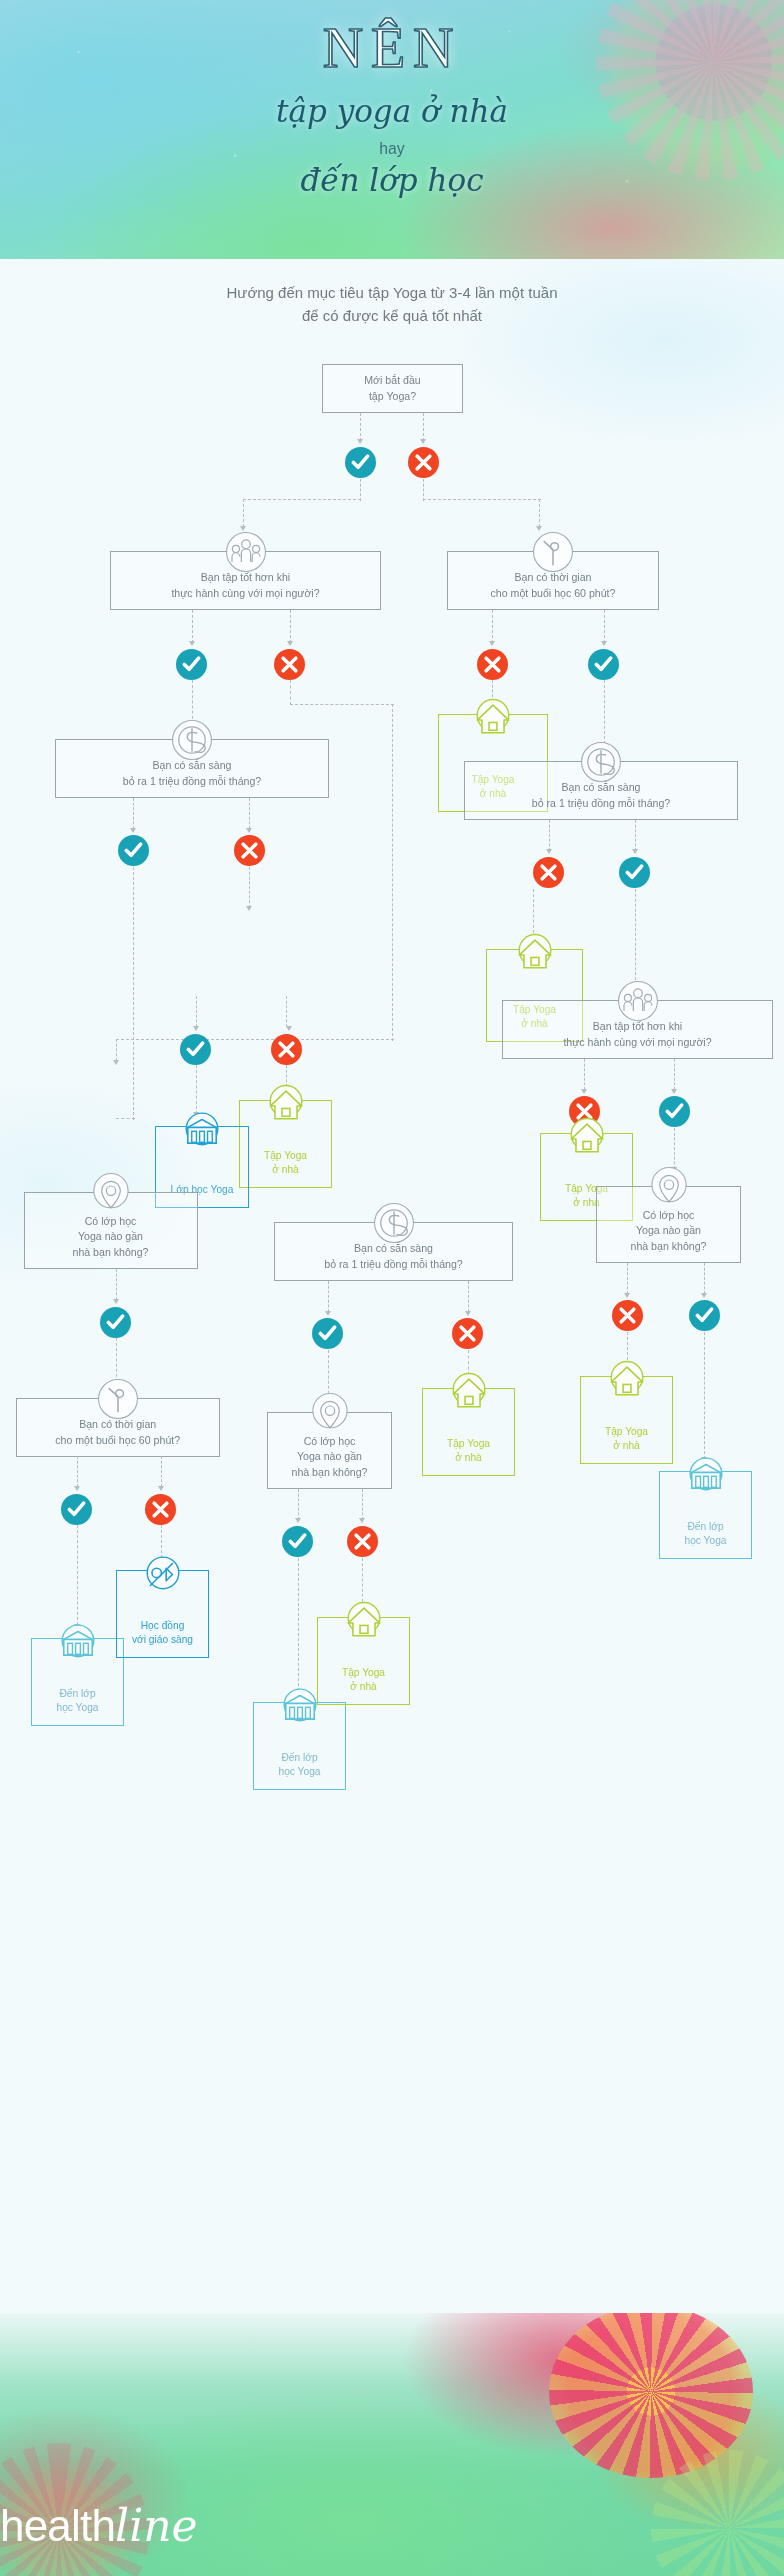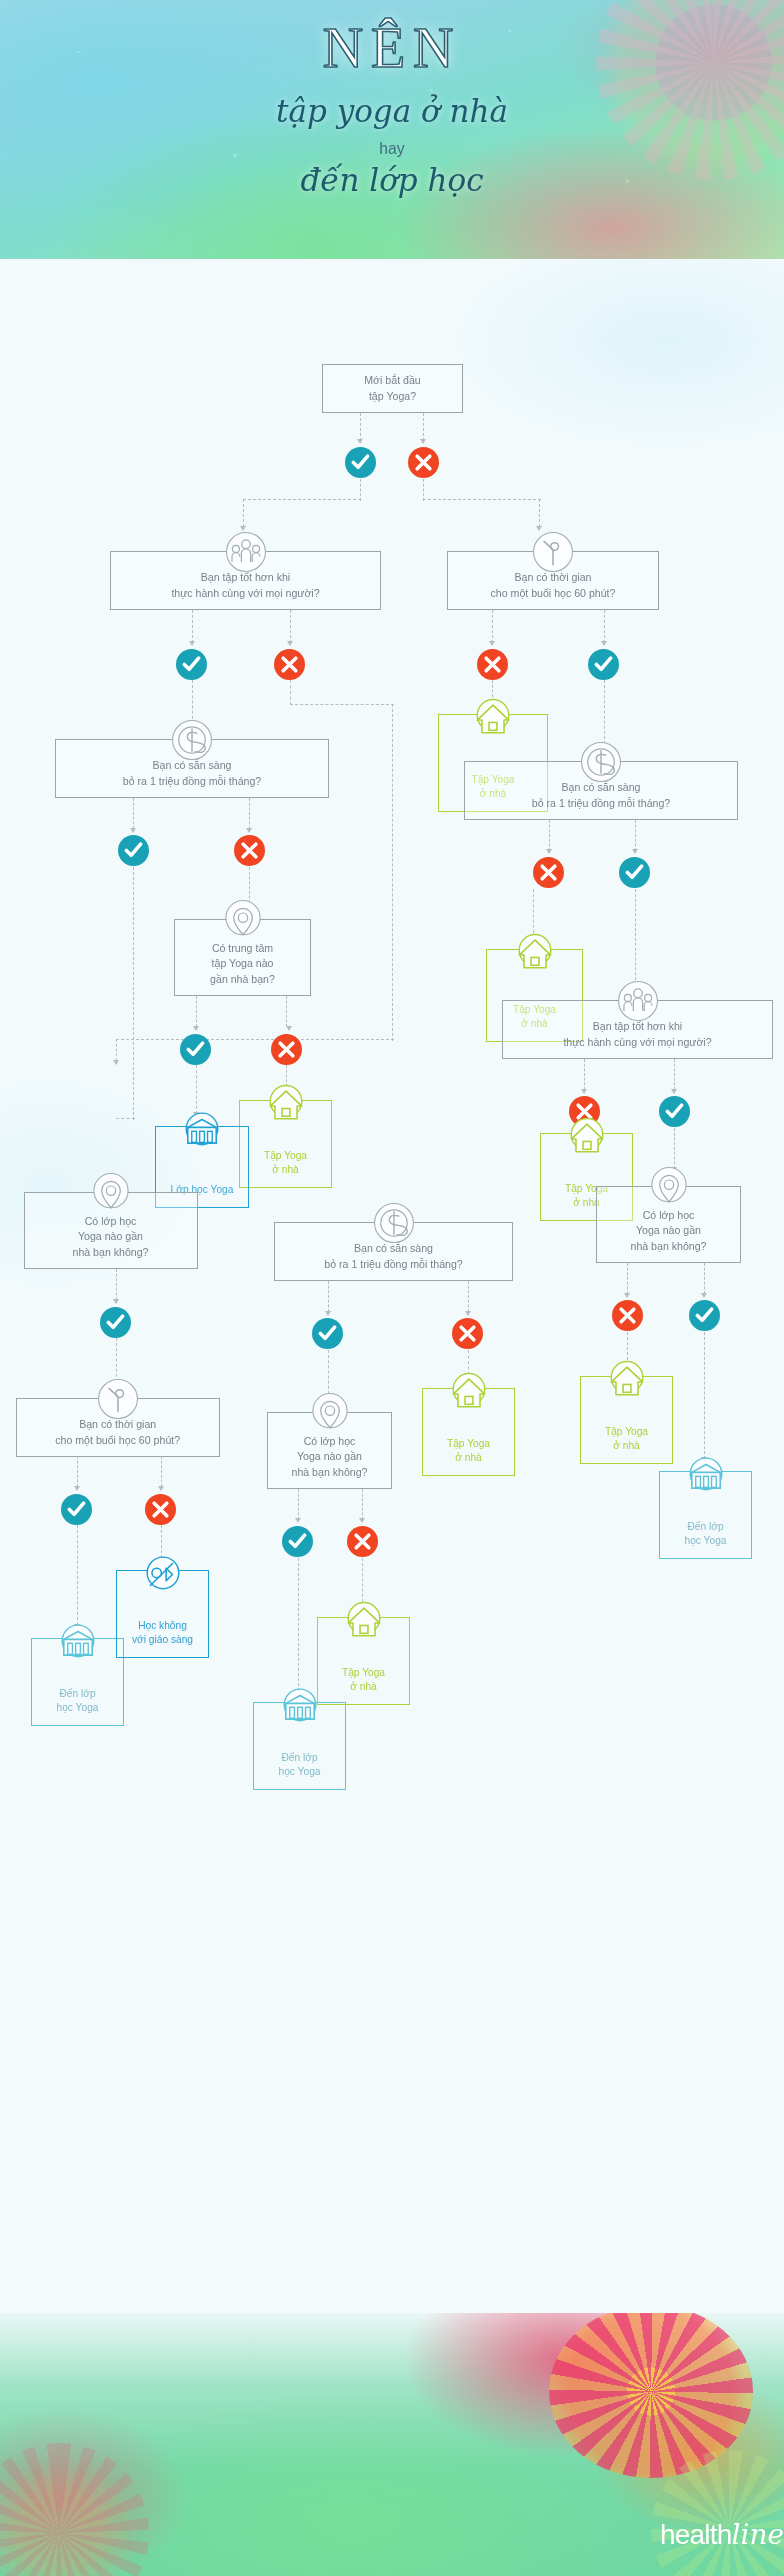--- a/index.html
+++ b/index.html
@@ -147,41 +147,45 @@
     background:
       repeating-conic-gradient(from 0deg, rgba(230,90,120,.5) 0deg 8deg, rgba(255,255,255,0) 8deg 16deg),
       radial-gradient(circle, rgba(255,160,90,.5) 0 30%, transparent 60%);
   }
   .mandala3 {
     position:absolute; right:-23.5px; bottom:-31px; width:157px; height:157px;
     border-radius:50%; opacity:.4;
     background: repeating-conic-gradient(from 0deg, rgba(190,235,130,.7) 0deg 10deg, rgba(255,255,255,0) 10deg 20deg);
   }
   .logo {
-    position:absolute; left:0; right:0; bottom:25px; text-align:right;
-    font-size:28px; color:#ffffff; font-family:"DejaVu Serif", serif;
+    position:absolute; left:0; right:0; bottom:25px; text-align:left;
+    font-size:44px; color:#ffffff; font-family:"DejaVu Serif", serif;
   }
   .logo .lt { font-family:"Liberation Sans", sans-serif; font-weight:300; letter-spacing:-0.8px; }
   .logo .sc { font-style:italic; }
 </style>
 </head>
 <body>
 
 <div class="page">
 
   <div class="header">
     <div class="mandala"></div>
     <div class="title-main">NÊN</div>
     <div class="title-sub1">tập yoga ở nhà</div>
     <div class="title-hay">hay</div>
     <div class="title-sub2">đến lớp học</div>
   </div>
 
   <div class="body-area">
 
+    <div class="subtitle">
+      <div>Hướng đến mục tiêu tập Yoga từ 3-4 lần một tuần</div>
+      <div>để có được kể quả tốt nhất</div>
+    </div>
 
     <svg width="0" height="0" style="position:absolute" aria-hidden="true">
       <defs>
         <g id="ic-people">
           <circle cx="27" cy="27" r="25" fill="#fbfdfe" stroke="#a3adb4" stroke-width="1.4"></circle>
           <circle cx="27" cy="17" r="5.5" fill="none" stroke="#a3adb4" stroke-width="1.6"></circle>
           <path d="M21 40 V29 a6 6 0 0 1 12 0 V40" fill="none" stroke="#a3adb4" stroke-width="1.6"></path>
           <circle cx="14" cy="23" r="4.5" fill="none" stroke="#a3adb4" stroke-width="1.5"></circle>
           <path d="M9 40 V33 a5 5 0 0 1 10 0" fill="none" stroke="#a3adb4" stroke-width="1.5"></path>
           <circle cx="40" cy="23" r="4.5" fill="none" stroke="#a3adb4" stroke-width="1.5"></circle>
@@ -402,30 +406,20 @@
 
     <div class="ln v" style="left:249px; top:608px; height:41px;"></div>
     <div class="arrow" style="left:246px; top:647px;"></div>
 
     <div class="ln v" style="left:533px; top:630px; height:49px;"></div>
     <div class="arrow" style="left:530px; top:677px;"></div>
 
     <div class="ln v" style="left:635px; top:630px; height:96px;"></div>
     <div class="arrow" style="left:632px; top:724px;"></div>
 
-    <div class="node qbox" style="left:174px; top:660px; width:137px; height:77px;">
-      <svg class="ic" viewBox="0 0 54 54">
-          <use href="#ic-pin"></use>
-        </svg>
-      <div>
-        <div>Có trung tâm</div>
-        <div>tập Yoga nào</div>
-        <div>gần nhà bạn?</div>
-      </div>
-    </div>
 
     <div class="node rbox r-home" style="left:486px; top:690px; width:97px; height:93px;">
       <svg class="ic" viewBox="0 0 52 52">
           <use href="#ic-house"></use>
         </svg>
       <div>
         <div>Tập Yoga</div>
         <div>ở nhà</div>
       </div>
     </div>
@@ -682,21 +676,21 @@
       </div>
     </div>
 
     <div class="ln v" style="left:161px; top:1266px; height:33px;"></div>
     <div class="arrow" style="left:158px; top:1298px;"></div>
     <div class="node rbox r-private" style="left:116px; top:1311px; width:93px; height:88px;">
       <svg class="ic" viewBox="0 0 52 52">
           <use href="#ic-teacher"></use>
         </svg>
       <div>
-        <div>Học không</div>
+        <div>Học đồng</div>
         <div>với giáo sàng</div>
       </div>
     </div>
 
     <div class="ln v" style="left:298px; top:1299px; height:133px;"></div>
     <div class="arrow" style="left:295px; top:1430px;"></div>
     <div class="node rbox r-class" style="left:253px; top:1443px; width:93px; height:88px;">
       <svg class="ic" viewBox="0 0 52 52">
           <use href="#ic-studio-teal"></use>
         </svg>

